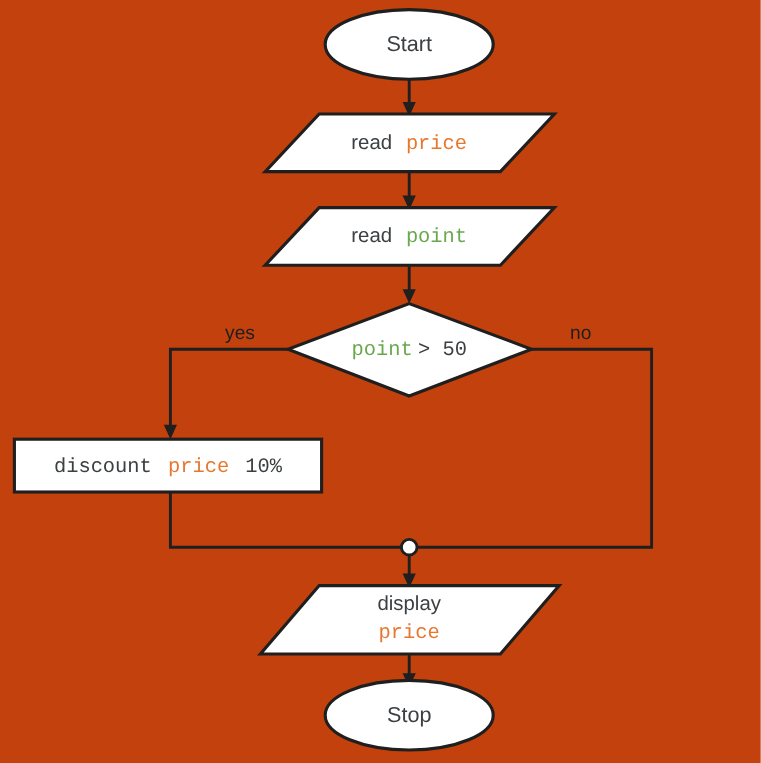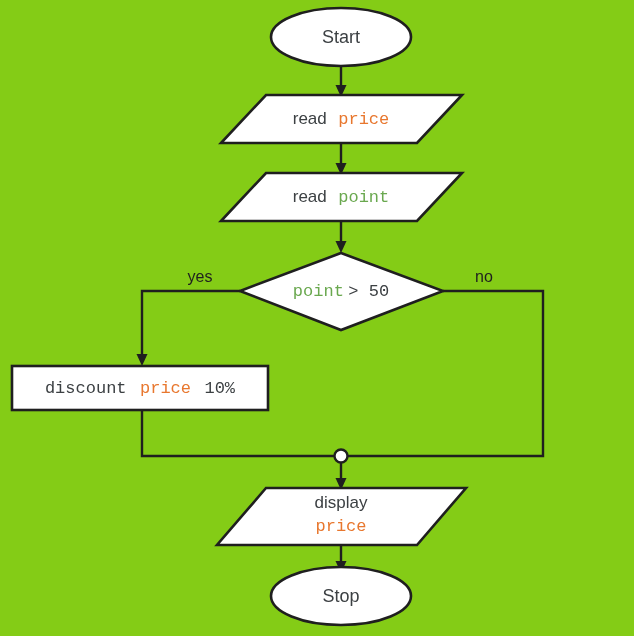--- a/index.html
+++ b/index.html
@@ -10,21 +10,21 @@
   body {
     width: 634px;
     height: 636px;
     overflow: hidden;
     font-family: "Liberation Sans", sans-serif;
   }
   #flowchart-root {
     position: relative;
     width: 634px;
     height: 636px;
-    background: #84cc16;
+    background: #c2410c;
   }
   svg.chart {
     display: block;
     width: 634px;
     height: 636px;
   }
   .shape-stroke {
     fill: #ffffff;
     stroke: #1f1f1f;
     stroke-width: 2.6;

